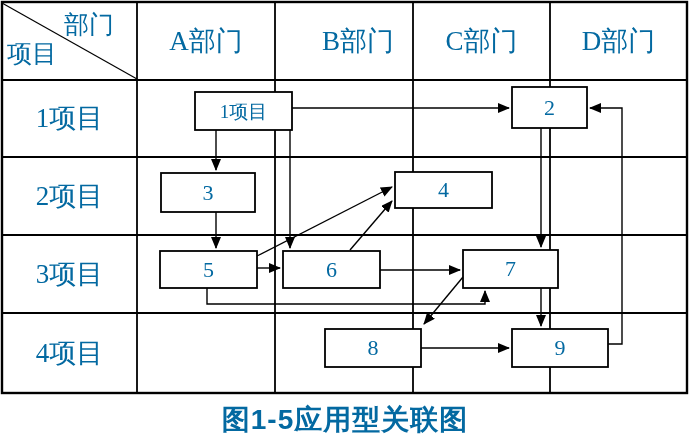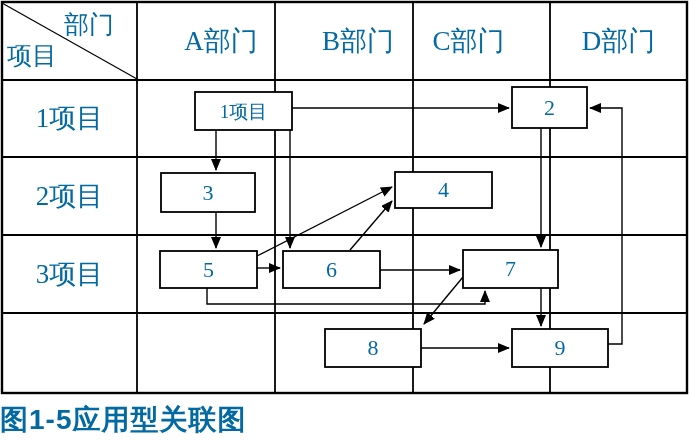--- a/index.html
+++ b/index.html
@@ -13,21 +13,21 @@
     position:absolute;display:flex;align-items:center;justify-content:center;
     font-size:27px;line-height:1;white-space:nowrap;
   }
   .corner-label{position:absolute;font-size:25px;line-height:1;white-space:nowrap;}
   .node-label{
     position:absolute;display:flex;align-items:center;justify-content:center;
     font-size:22px;line-height:1;white-space:nowrap;
   }
   .node-label.small{font-size:19px;}
   .caption{
-    position:absolute;left:0;top:401px;width:690px;
+    position:absolute;left:0;top:401px;width:690px;text-align:center;
     font-family:"Liberation Sans","DejaVu Sans",sans-serif;
     font-weight:700;font-size:28px;letter-spacing:1px;
   }
 </style>
 </head>
 <body>
 
 <div class="stage">
 
   <svg width="690" height="444" viewBox="0 0 690 444">
@@ -76,30 +76,31 @@
       <rect x="395" y="172" width="97" height="36"></rect>
       <rect x="160" y="251" width="97" height="37"></rect>
       <rect x="283" y="251" width="97" height="37"></rect>
       <rect x="463" y="250" width="95" height="38"></rect>
       <rect x="325" y="329" width="96" height="38"></rect>
       <rect x="512" y="329" width="96" height="38"></rect>
     </g>
   </svg>
 
   <div class="corner-label" style="left:64px;top:12px;">部门</div>
-  <div class="corner-label" style="left:7px;top:43px;">项目</div>
+  <div class="corner-label" style="left:7px;top:43px;font-family:Liberation Mono, monospace;">项目</div>
 
-  <div class="cell" style="left:137px;top:2px;width:138px;height:78px;margin-left:15px;">A部门</div>
+  <div class="cell" style="left:137px;top:2px;width:138px;height:78px;">A部门</div>
   <div class="cell" style="left:275px;top:2px;width:138px;height:78px;margin-left:14px;">B部门</div>
-  <div class="cell" style="left:400px;top:2px;width:137px;height:78px;">C部门</div>
+  <div class="cell" style="left:413px;top:2px;width:137px;height:78px;">C部门</div>
   <div class="cell" style="left:550px;top:2px;width:137px;height:78px;">D部门</div>
 
   <div class="cell" style="left:2px;top:80px;width:135px;height:77px;">1项目</div>
   <div class="cell" style="left:2px;top:157px;width:135px;height:78px;border-radius:22px;">2项目</div>
   <div class="cell" style="left:2px;top:235px;width:135px;height:78px;border-radius:32px;">3项目</div>
+  <div class="cell" style="left:2px;top:313px;width:135px;height:80px;">4项目</div>
 
   <div class="node-label small" style="left:195px;top:92px;width:97px;height:38px;">1项目</div>
   <div class="node-label" style="left:512px;top:87px;width:75px;height:41px;">2</div>
   <div class="node-label" style="left:161px;top:173px;width:94px;height:39px;">3</div>
   <div class="node-label" style="left:395px;top:172px;width:97px;height:36px;">4</div>
   <div class="node-label" style="left:160px;top:251px;width:97px;height:37px;">5</div>
   <div class="node-label" style="left:283px;top:251px;width:97px;height:37px;">6</div>
   <div class="node-label" style="left:463px;top:250px;width:95px;height:38px;">7</div>
   <div class="node-label" style="left:325px;top:329px;width:96px;height:38px;">8</div>
   <div class="node-label" style="left:512px;top:329px;width:96px;height:38px;">9</div>

